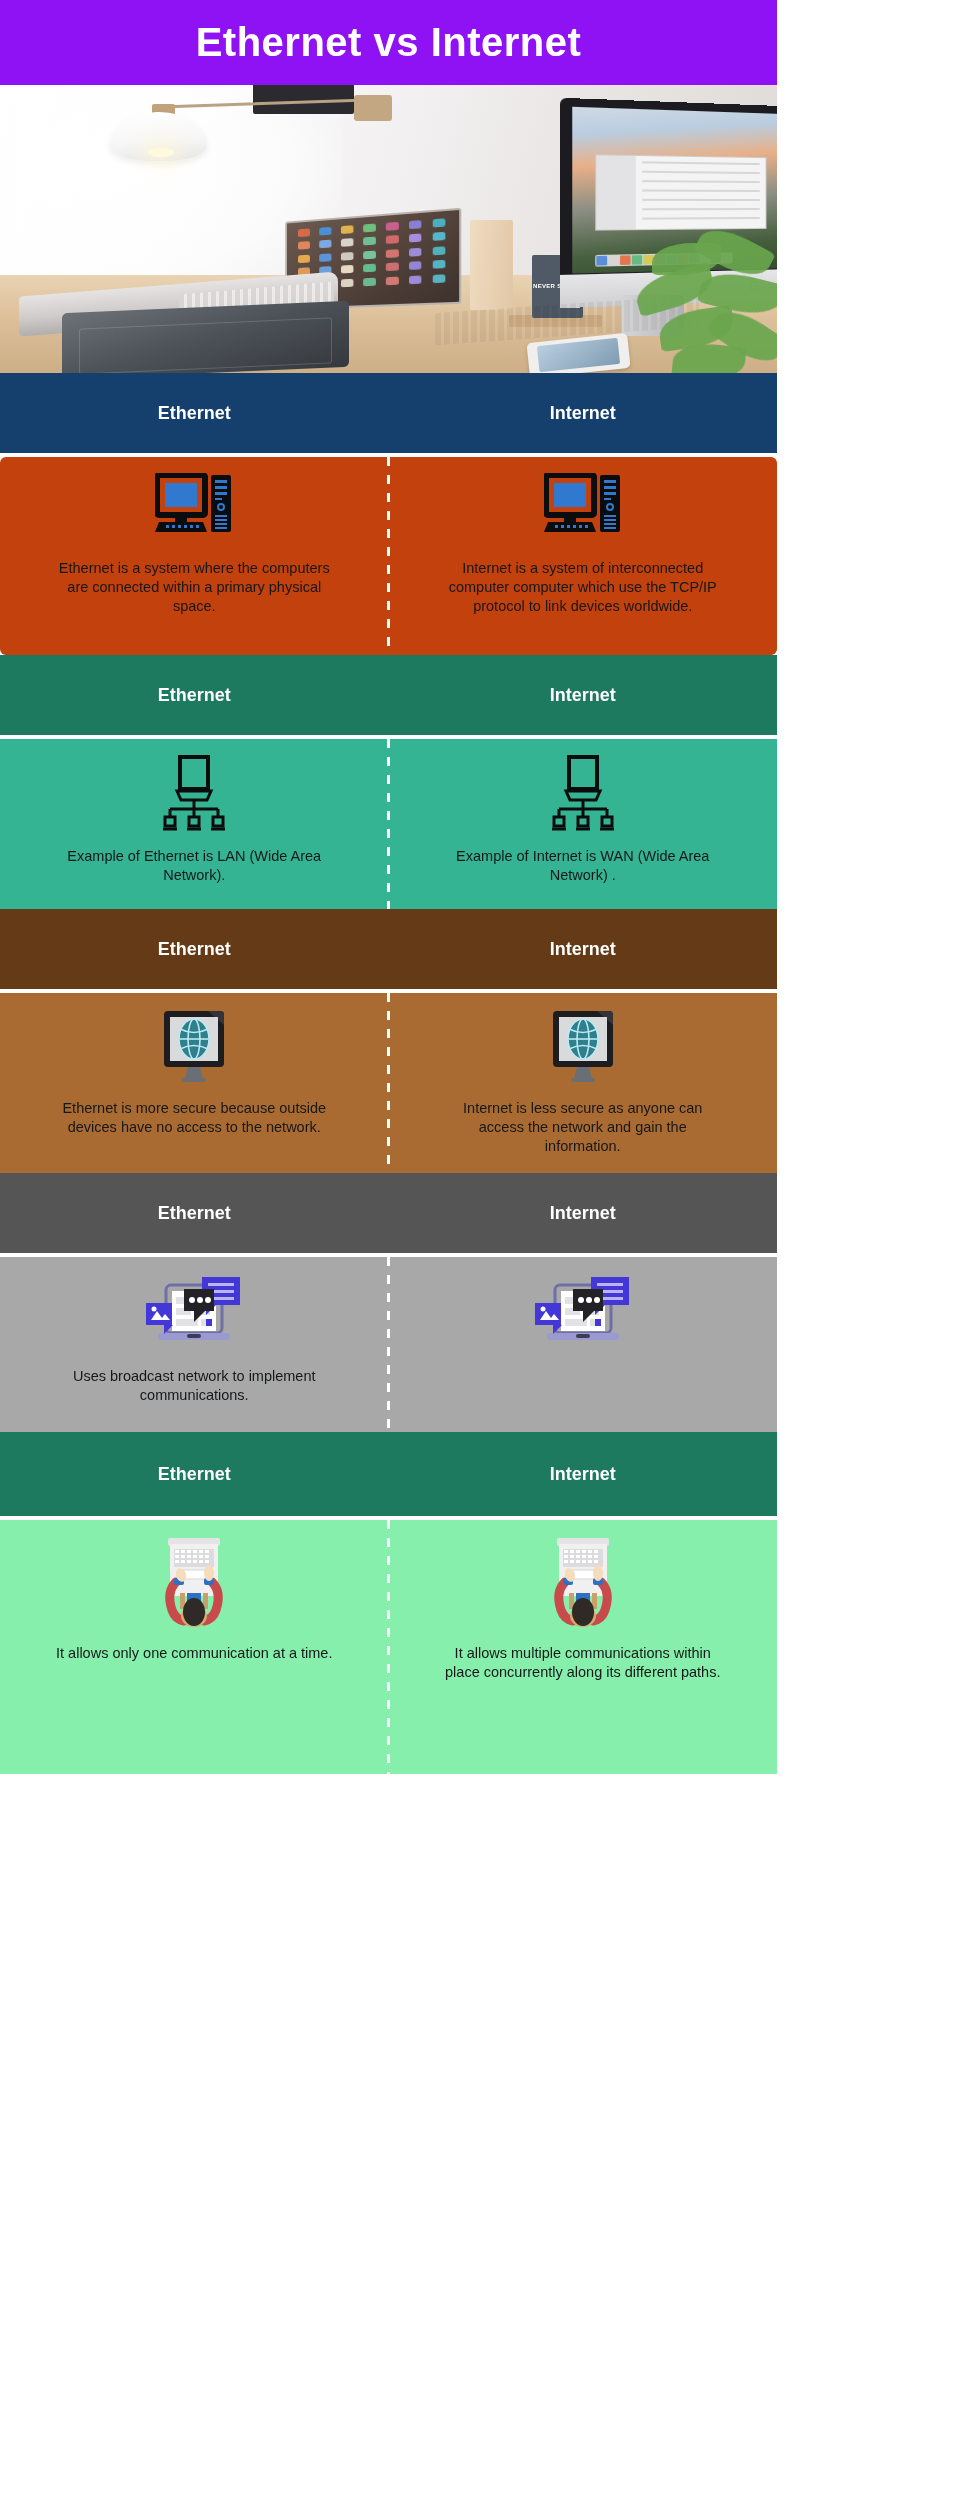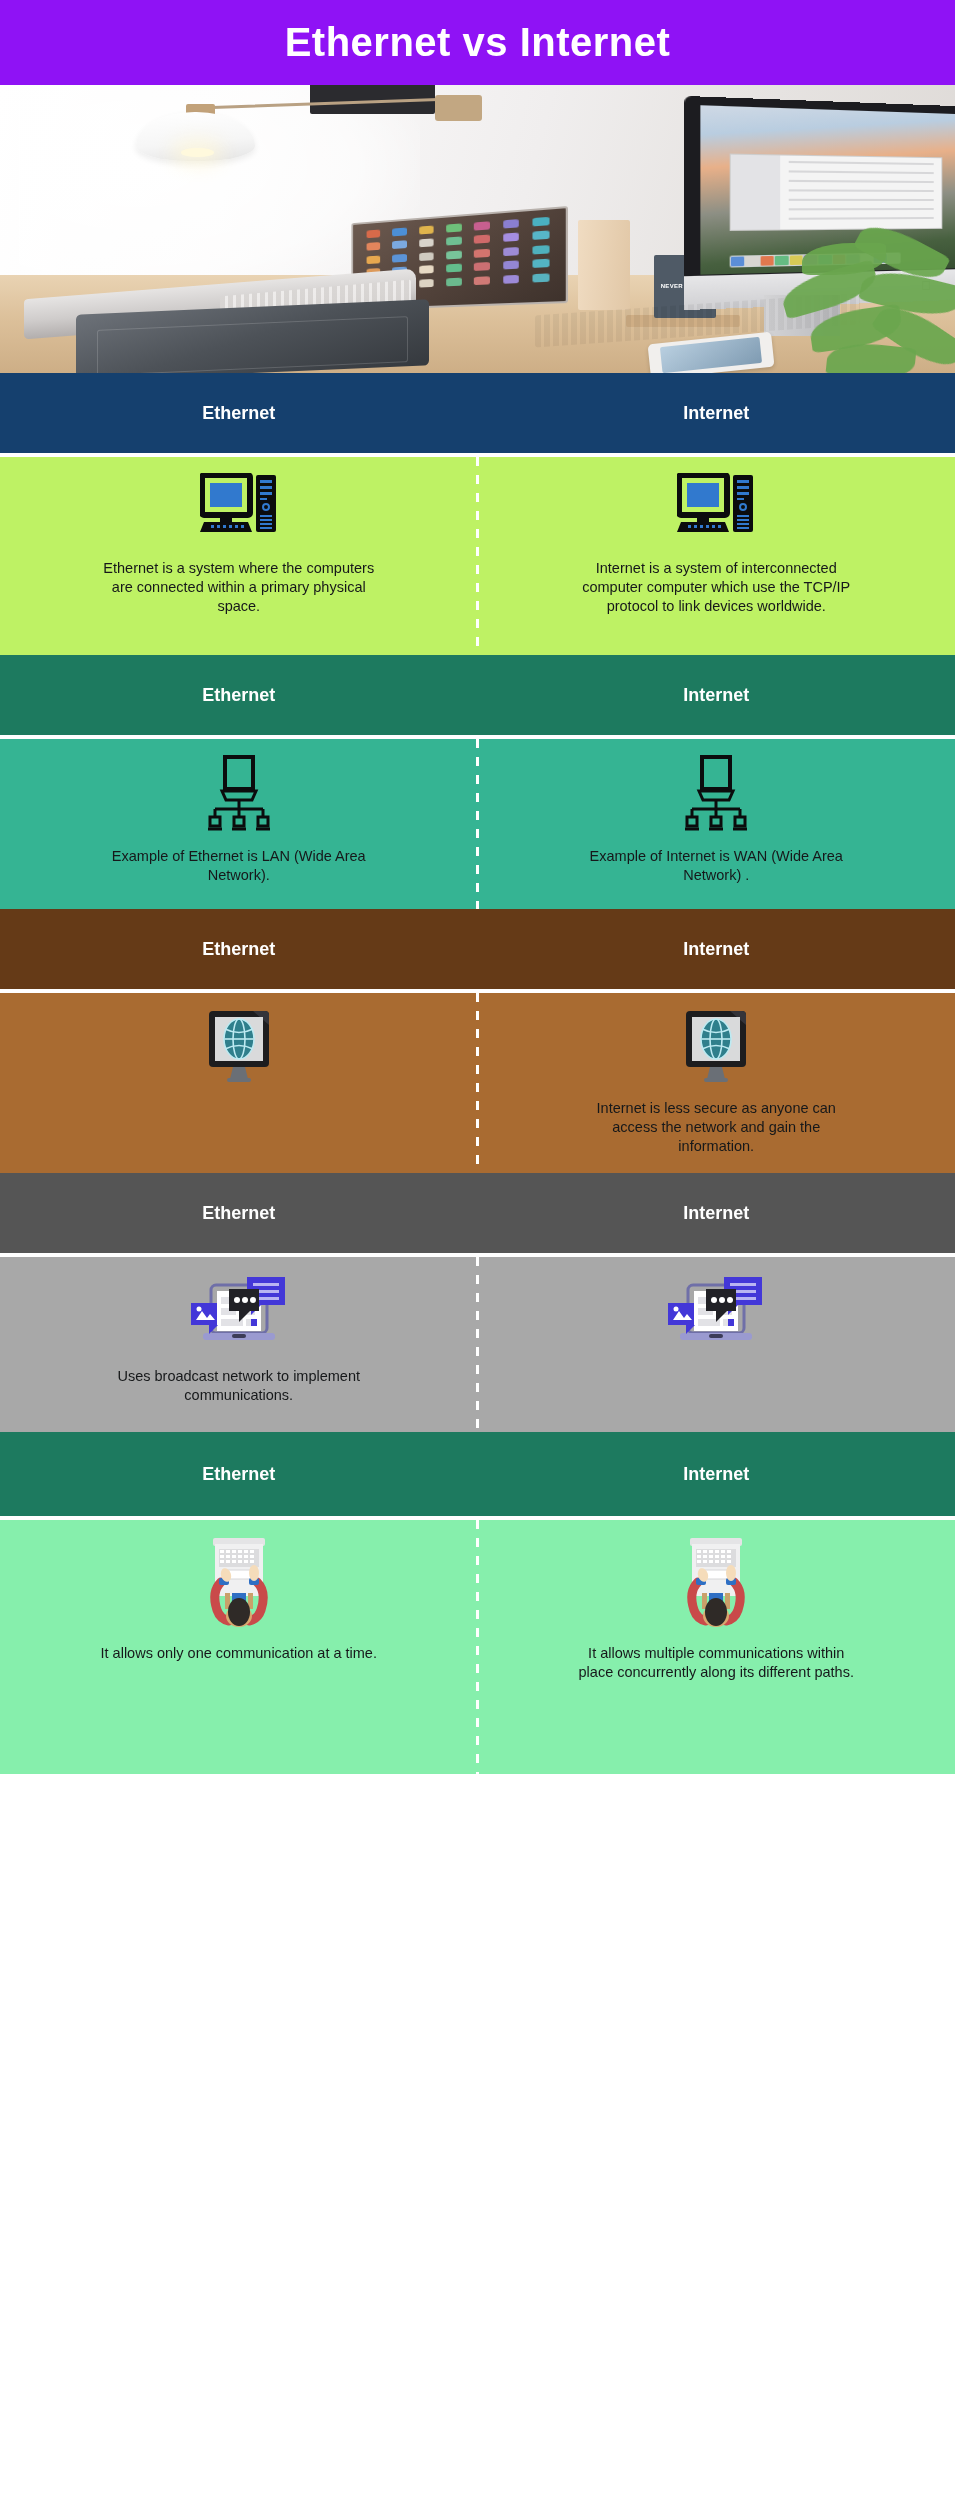--- a/index.html
+++ b/index.html
@@ -1,21 +1,21 @@
 <!DOCTYPE html>
 <html><head>
 <meta charset="utf-8">
 <style>
   * { box-sizing: border-box; margin: 0; padding: 0; }
   html, body {
     width: 955px;
     background: #ffffff;
     font-family: "Liberation Sans", sans-serif;
   }
-  .page { width: 955px; position: relative; overflow: hidden; }
+  .page { width: 777px; position: relative; overflow: hidden; }
 
   
   .title-banner {
     width: 100%;
     height: 85px;
     background: #8f12f5;
     display: flex;
     align-items: center;
     justify-content: center;
   }
@@ -214,21 +214,21 @@
     background-size: 3px 18px;
   }
   .desc {
     font-size: 14.5px; line-height: 1.32; color: #16181a;
     max-width: 280px;
   }
   .icon-wrap { margin-bottom: 12px; display: block; }
 
   
   .sec-blue  .sec-head { background: #15406e; height: 80px; }
-  .sec-blue  .sec-body { background: #bef264; min-height: 198px; }
+  .sec-blue  .sec-body { background: #c2410c; min-height: 198px; border-radius: 6px; }
   .sec-green .sec-head { background: #1d7a5f; height: 80px; }
   .sec-green .sec-body { background: #35b493; min-height: 170px; }
   .sec-brown .sec-head { background: #653a17; height: 80px; }
   .sec-brown .sec-body { background: #a96b31; min-height: 180px; }
   .sec-gray  .sec-head { background: #555555; height: 80px; }
   .sec-gray  .sec-body { background: #a8a8a8; min-height: 175px; }
   .sec-teal  .sec-head { background: #1d7a5f; height: 84px; }
   .sec-teal  .sec-body { background: #86efac; min-height: 254px; }
 </style>
 </head>
@@ -496,20 +496,21 @@
               <ellipse cx="36" cy="30" rx="15" ry="20"></ellipse>
               <ellipse cx="36" cy="30" rx="6" ry="20"></ellipse>
               <path d="M22 20 q14 7 28 0"></path>
                 <path d="M21.5 30 h29"></path>
                 <path d="M22 40 q14 -7 28 0"></path>
             </g>
             <path d="M30 58 h12 l3 12 h-18 z" fill="#6a6f76"></path>
             <rect x="24" y="69" width="24" height="4" rx="2" fill="#6a6f76"></rect>
           </svg>
         </span>
+        <div class="desc">Ethernet is more secure because outside devices have no access to the network.</div>
       </div>
       <div class="col">
         <span class="icon-wrap">
           <svg width="72" height="74" viewBox="0 0 72 74" aria-hidden="true">
             <rect x="6" y="2" width="60" height="56" rx="4" fill="#1d1d1f"></rect>
             <path d="M50 2 h12 a4 4 0 0 1 4 4 v10 z" fill="#34343a"></path>
             <rect x="12" y="8" width="48" height="44" fill="#d9dadb"></rect>
             <ellipse cx="36" cy="30" rx="15" ry="20" fill="#2f7f8c"></ellipse>
             <g fill="none" stroke="#bdeaf2" stroke-width="1.6">
               <ellipse cx="36" cy="30" rx="15" ry="20"></ellipse>

